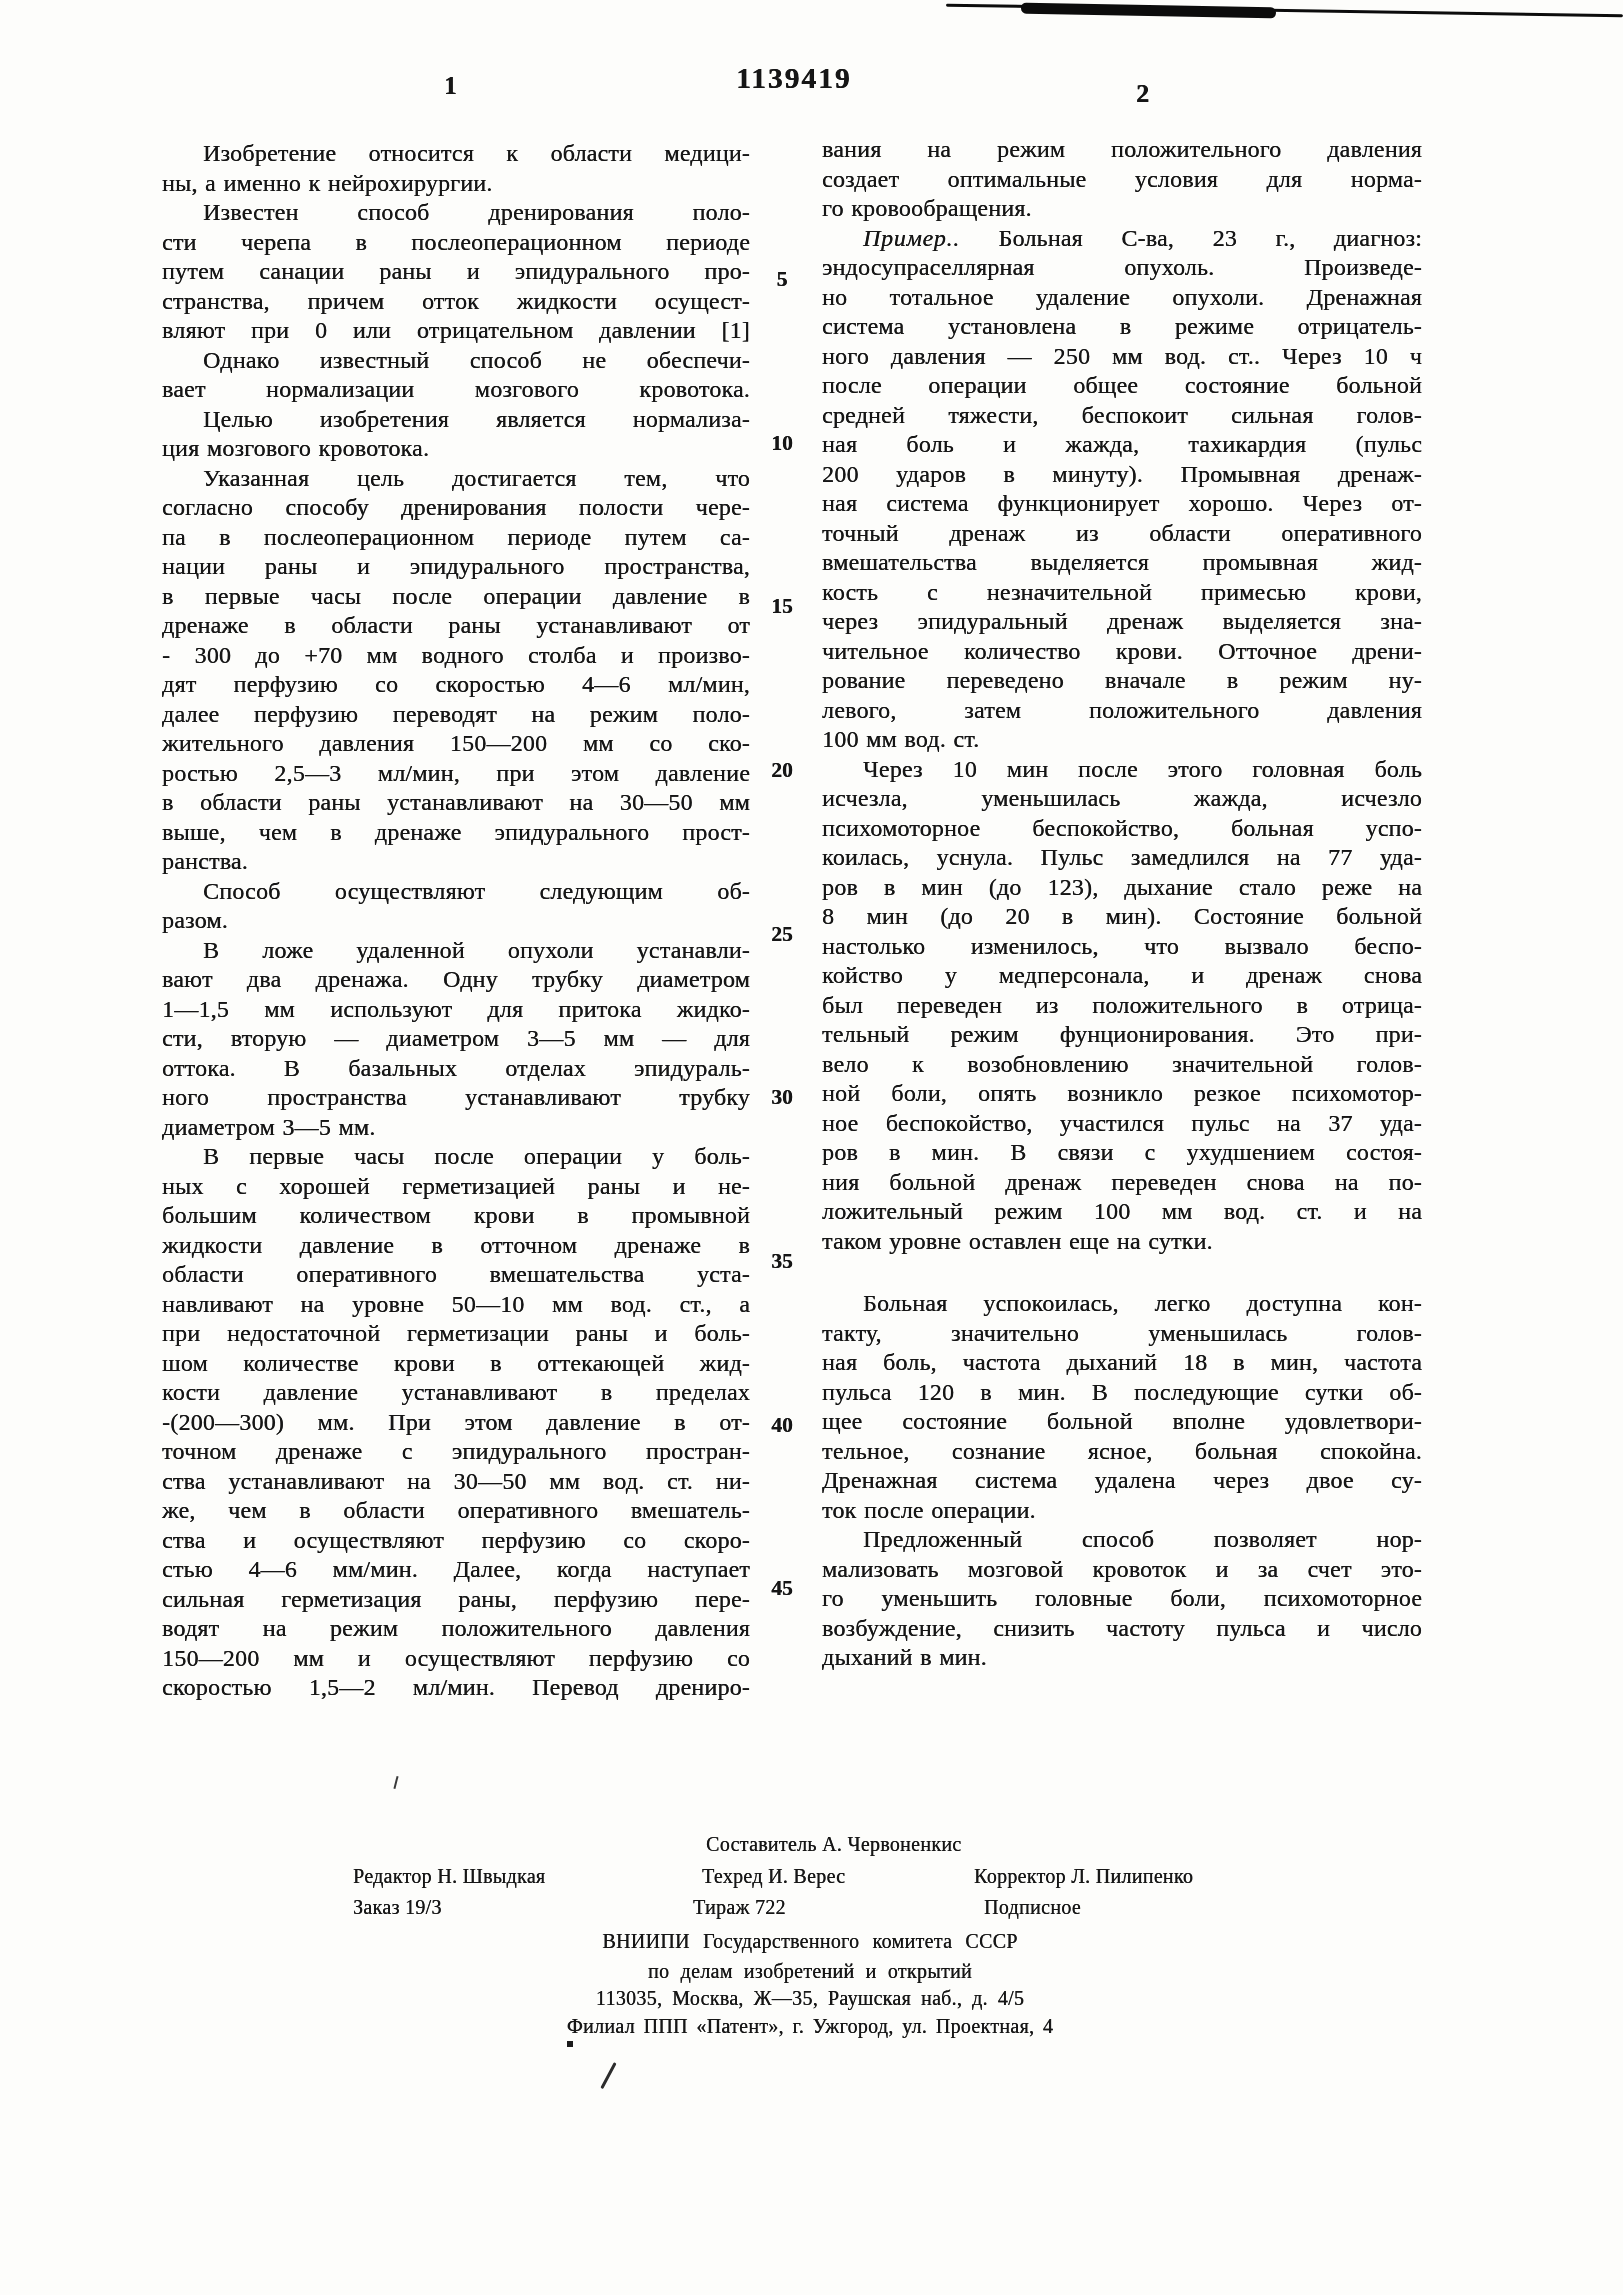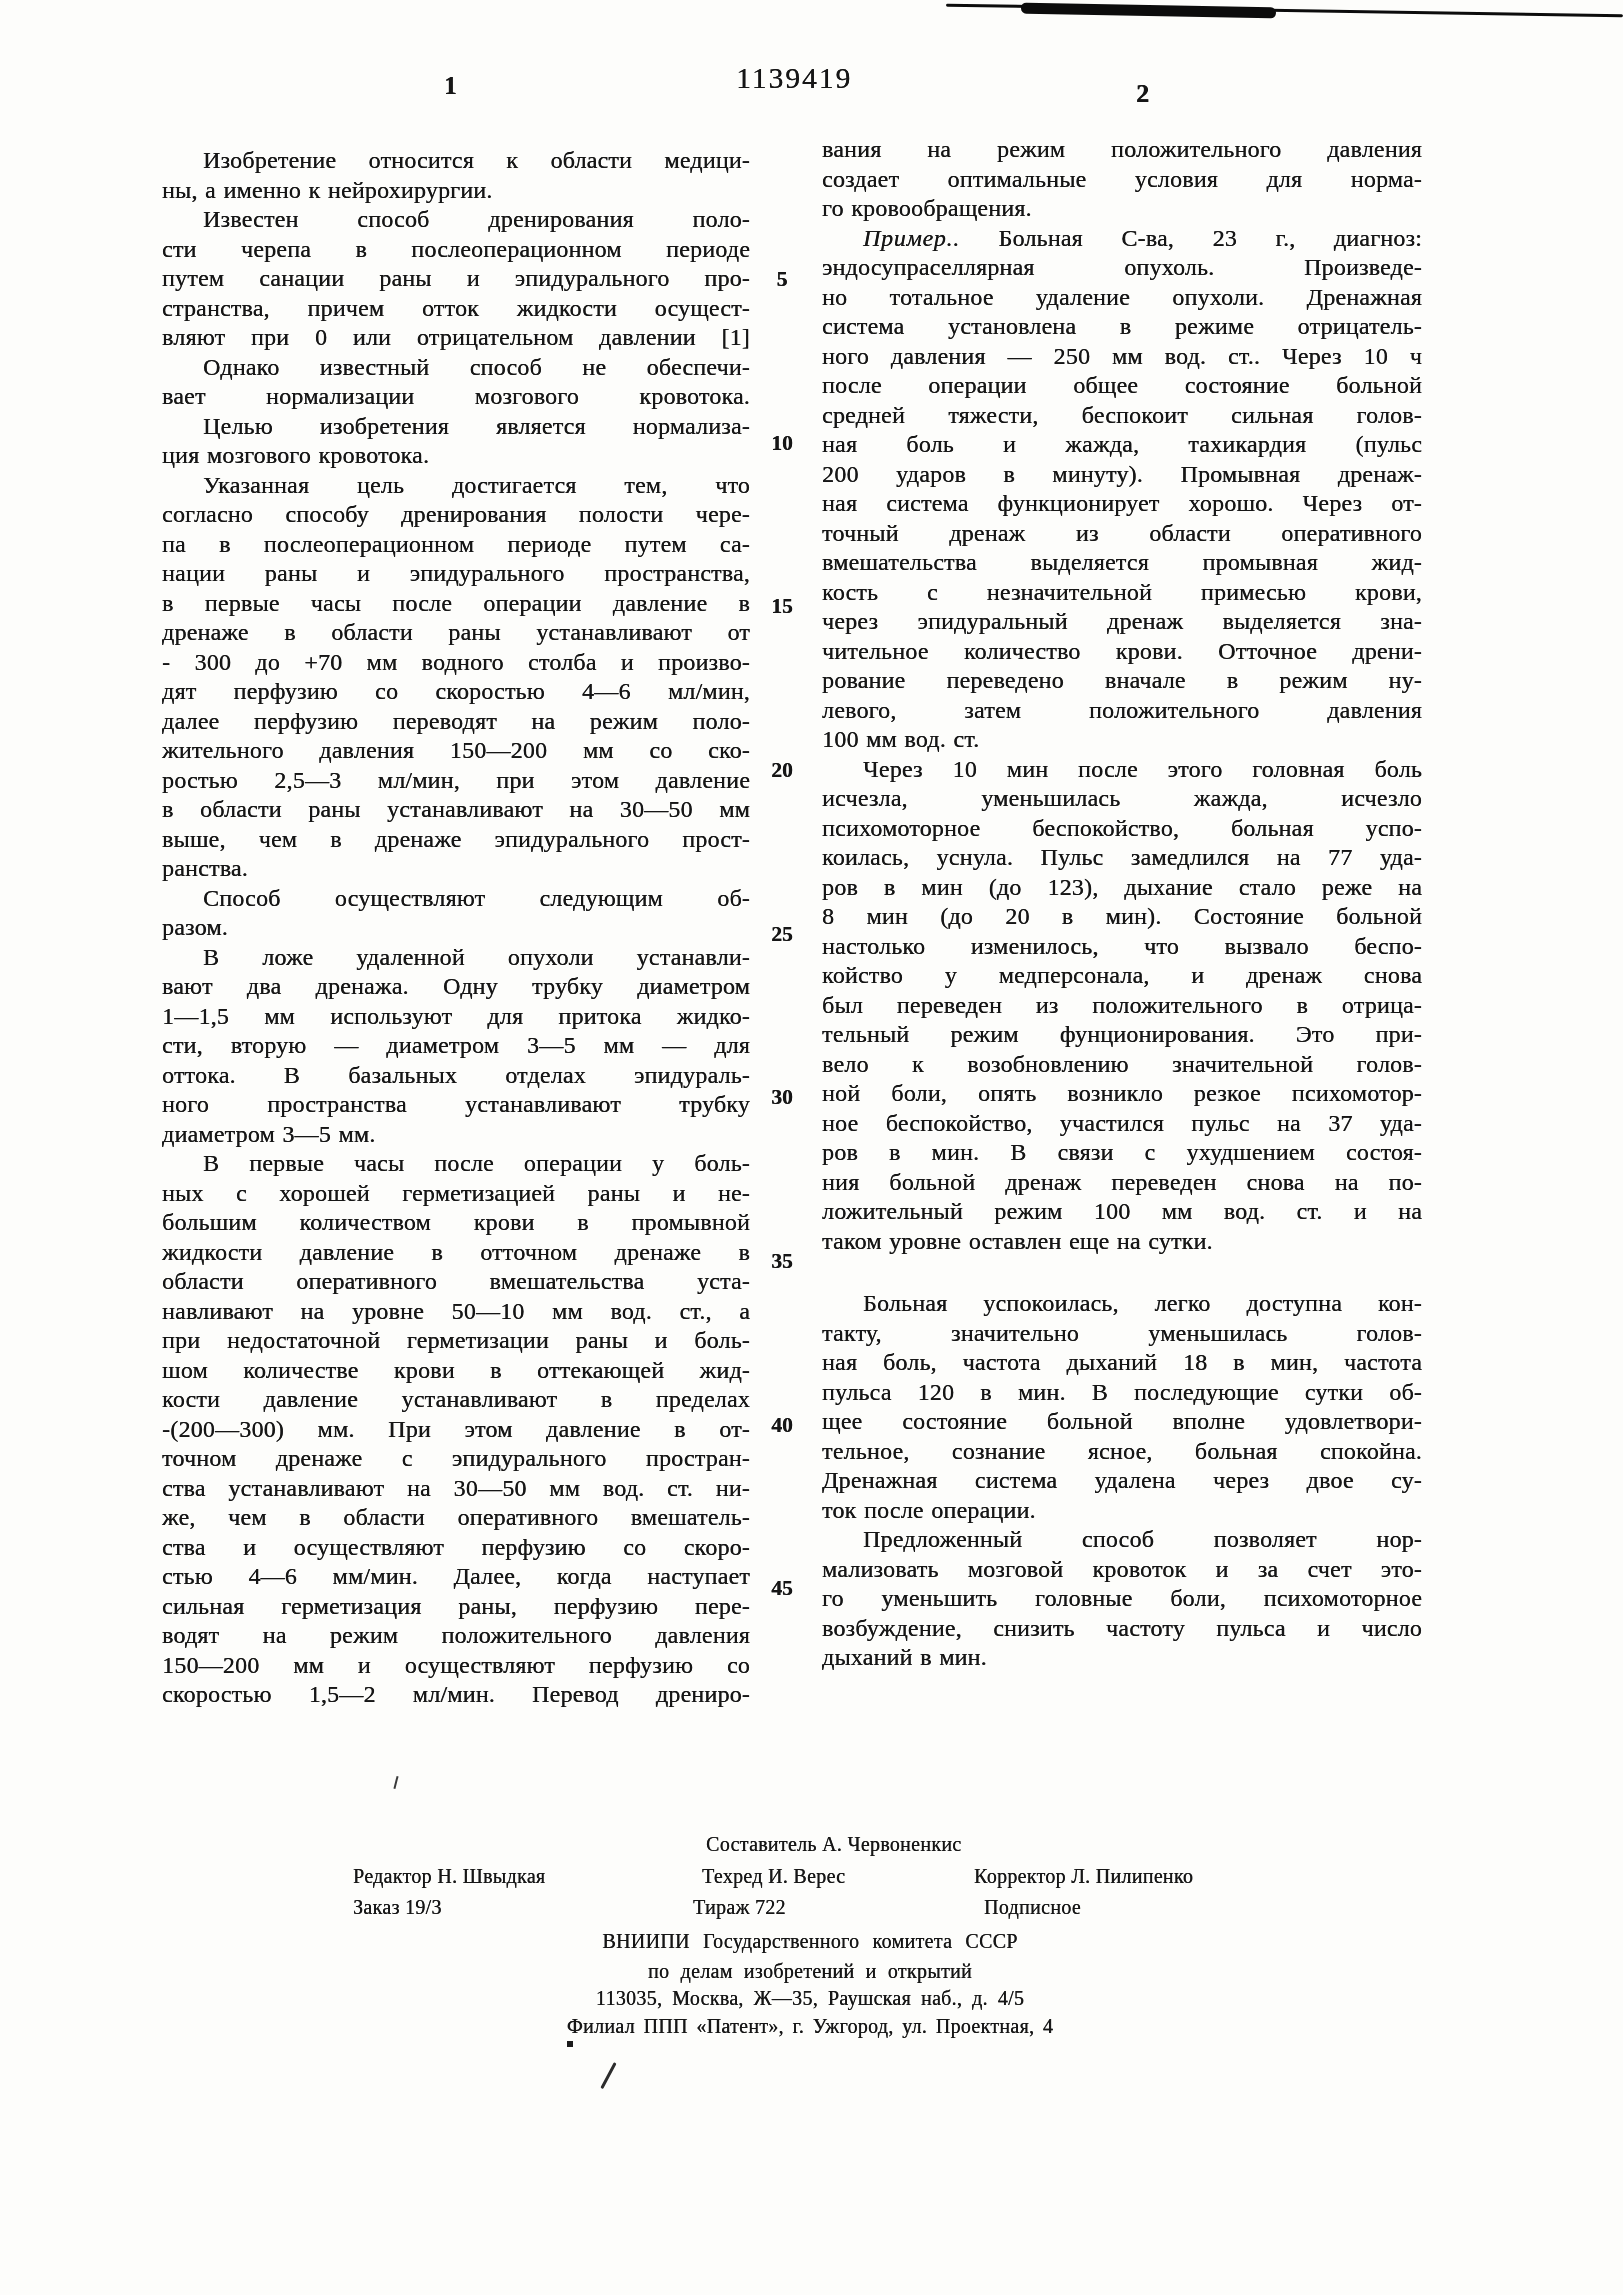--- a/index.html
+++ b/index.html
@@ -2,37 +2,37 @@
 <html style="font-size:10.5px"><head>
 <meta charset="utf-8">
 <style>
   html,body{margin:0;padding:0;background:#9a9a9a;}
   .page{
     position:relative;width:1623px;height:2295px;background:#fdfdfb;
     font-family:"Liberation Serif",serif;color:#161616;overflow:hidden;
   }
   
   .col{position:absolute;}
-  .col-left{left:162px;top:146px;width:588px;}
+  .col-left{left:162px;top:139px;width:588px;}
   .col-right{left:822px;top:135px;width:600px;}
   .line{
     height:29.5px;line-height:29.5px;font-size:24px;
     text-align:justify;text-align-last:justify;
     letter-spacing:0.2px;word-spacing:1.3px;
     text-shadow:0.3px 0 0 #222;
     white-space:normal;overflow:visible;
   }
   .line.end{text-align-last:left;}
   .line.ind{text-indent:41px;}
   .line.gap{height:33px;}
   .line em{font-style:italic;letter-spacing:0.7px;}
   
   .hnum{position:absolute;text-shadow:0.4px 0 0 #111;}
   .page-num-left{left:444px;top:72px;font-size:25px;font-weight:bold;}
-  .patent-number{left:736px;top:62px;font-size:29.5px;letter-spacing:2px;}
+  .patent-number{left:736px;top:62px;font-size:29.5px;letter-spacing:2px;font-weight:bold;}
   .page-num-right{left:1136px;top:79px;font-size:26px;font-weight:bold;}
   
   .line-numbers{position:absolute;left:753px;top:0;width:58px;height:1702px;}
   .lnum{
     position:absolute;left:0;width:100%;text-align:center;
     font-size:21.6px;font-weight:bold;line-height:25px;text-shadow:0.3px 0 0 #111;
   }
   
   .fitem{position:absolute;font-size:20px;letter-spacing:0.3px;text-shadow:0.3px 0 0 #222;}
   .f-composer{left:706px;top:1833px;}

